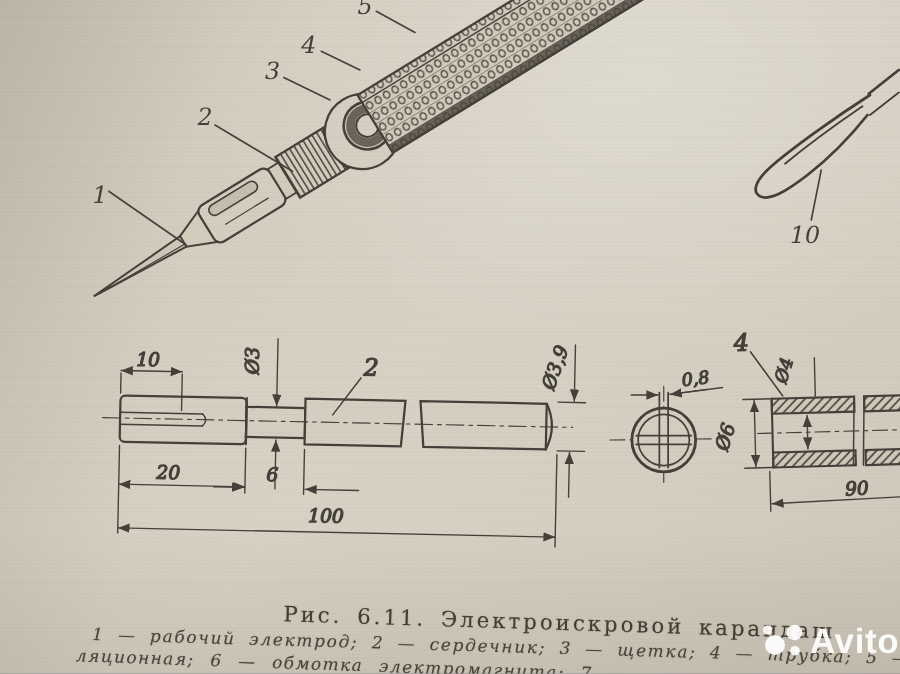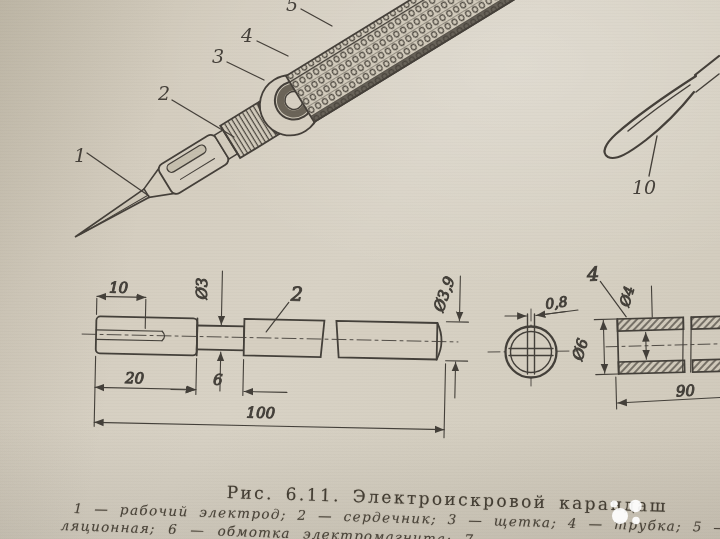--- a/index.html
+++ b/index.html
@@ -253,16 +253,17 @@
 
   <div id="watermark">
     <svg width="36" height="31" viewBox="0 0 36 31">
       <g fill="rgba(255,255,255,0.92)">
         <circle cx="5" cy="7" r="3.6"></circle>
         <circle cx="26.5" cy="9" r="6.2"></circle>
         <circle cx="11" cy="19" r="8"></circle>
         <circle cx="27" cy="23.5" r="3.8"></circle>
       </g>
     </svg>
+    <span class="word">Avito</span>
   </div>
 
   <div id="vignette"></div>
 </div>
 
 </body></html>

